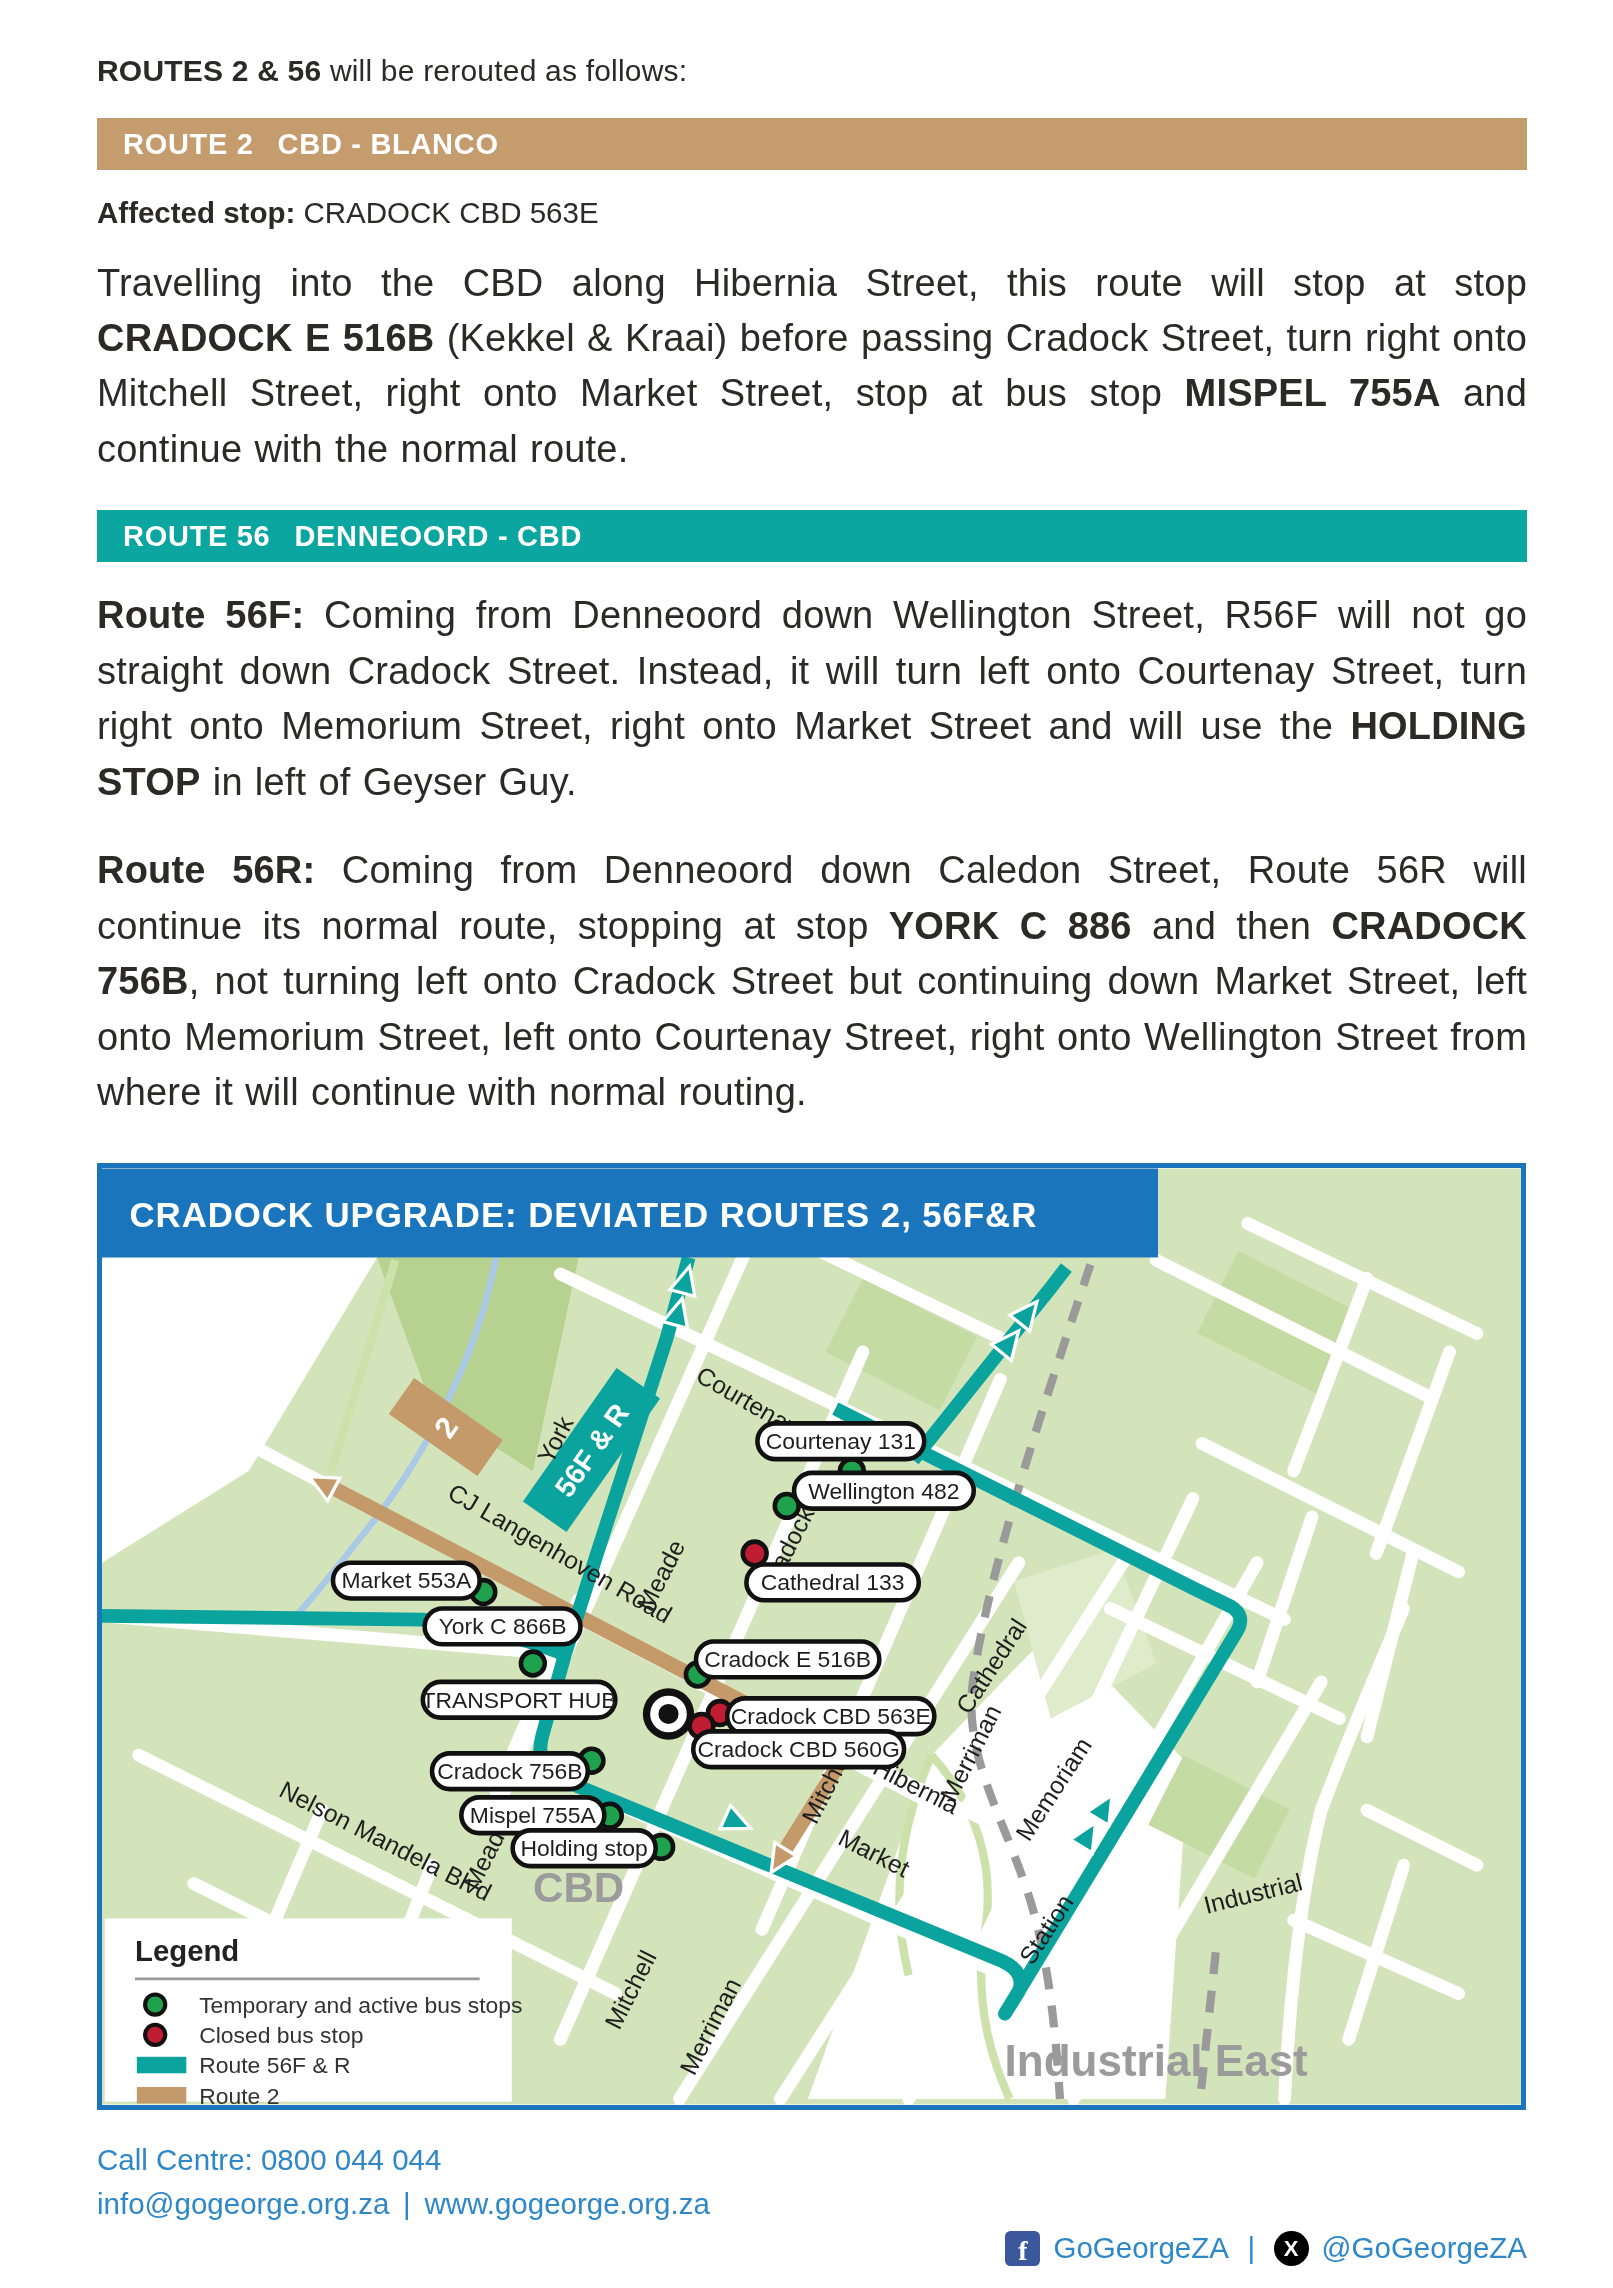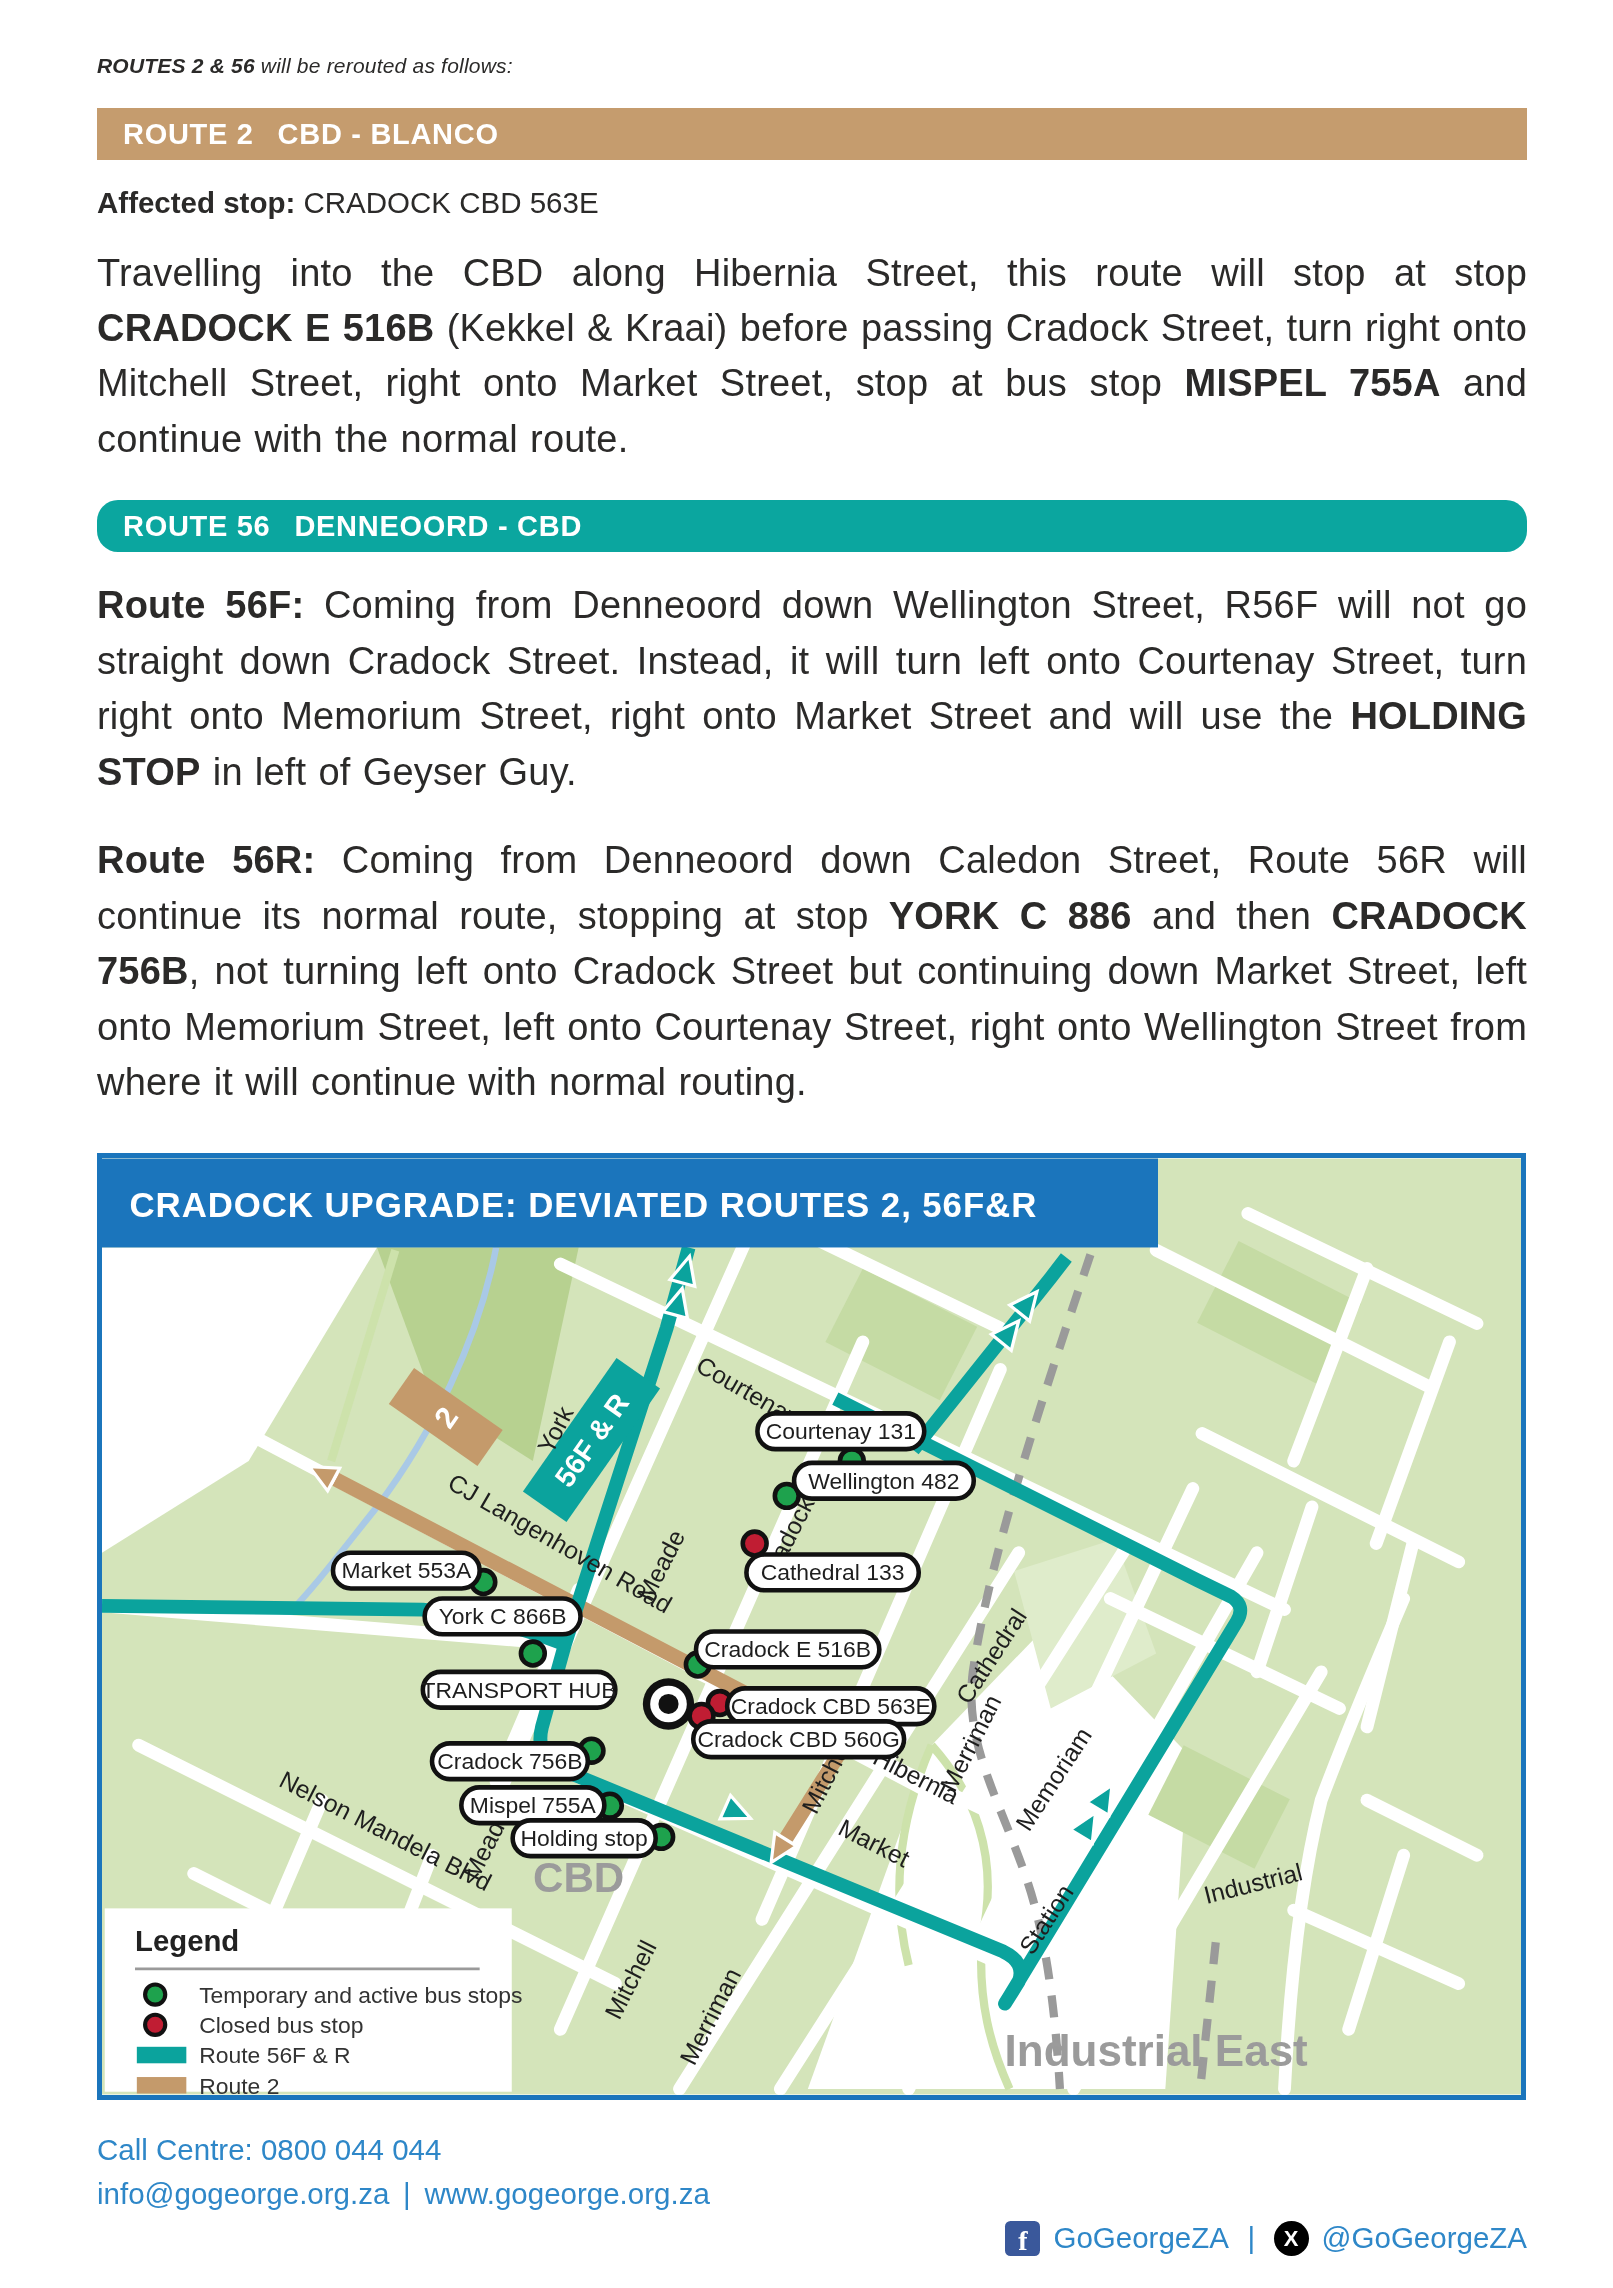--- a/index.html
+++ b/index.html
@@ -6,30 +6,30 @@
   .page{
     position:relative;
     width:1613px;height:2289px;
     background:#ffffff;
     font-family:"Liberation Sans", sans-serif;
     color:#2b2a29;
     overflow:hidden;
     margin:0 auto;
   }
   .content{padding:54px 86px 0 97px;}
-  .intro{font-size:21px;letter-spacing:0.2px;margin:0 0 29.5px 0;font-style:italic;}
+  .intro{font-size:30px;letter-spacing:0.2px;margin:0 0 29.5px 0;}
   .b{font-weight:700;}
   .banner{
     height:52px;line-height:52px;
     color:#ffffff;font-size:29px;font-weight:700;letter-spacing:0.7px;
     padding-left:26px;margin:0 0 26px 0;
     display:flex;align-items:center;gap:24px;
   }
   .banner.tan{background:#c59c6e;}
-  .banner.teal{background:#0ba69f;border-radius:21px;}
+  .banner.teal{background:#0ba69f;}
   .affected{font-size:29.5px;margin:0 0 26px 0;}
   p.body{
     font-size:38px;line-height:1.46;text-align:justify;
     letter-spacing:0.2px;word-spacing:1.4px;
     margin:0 0 33px 0;
   }
   p.body.last{margin-bottom:42px;}
   .map-frame{
     border:5.5px solid #1b75bc;
     width:1419px;height:937px;

